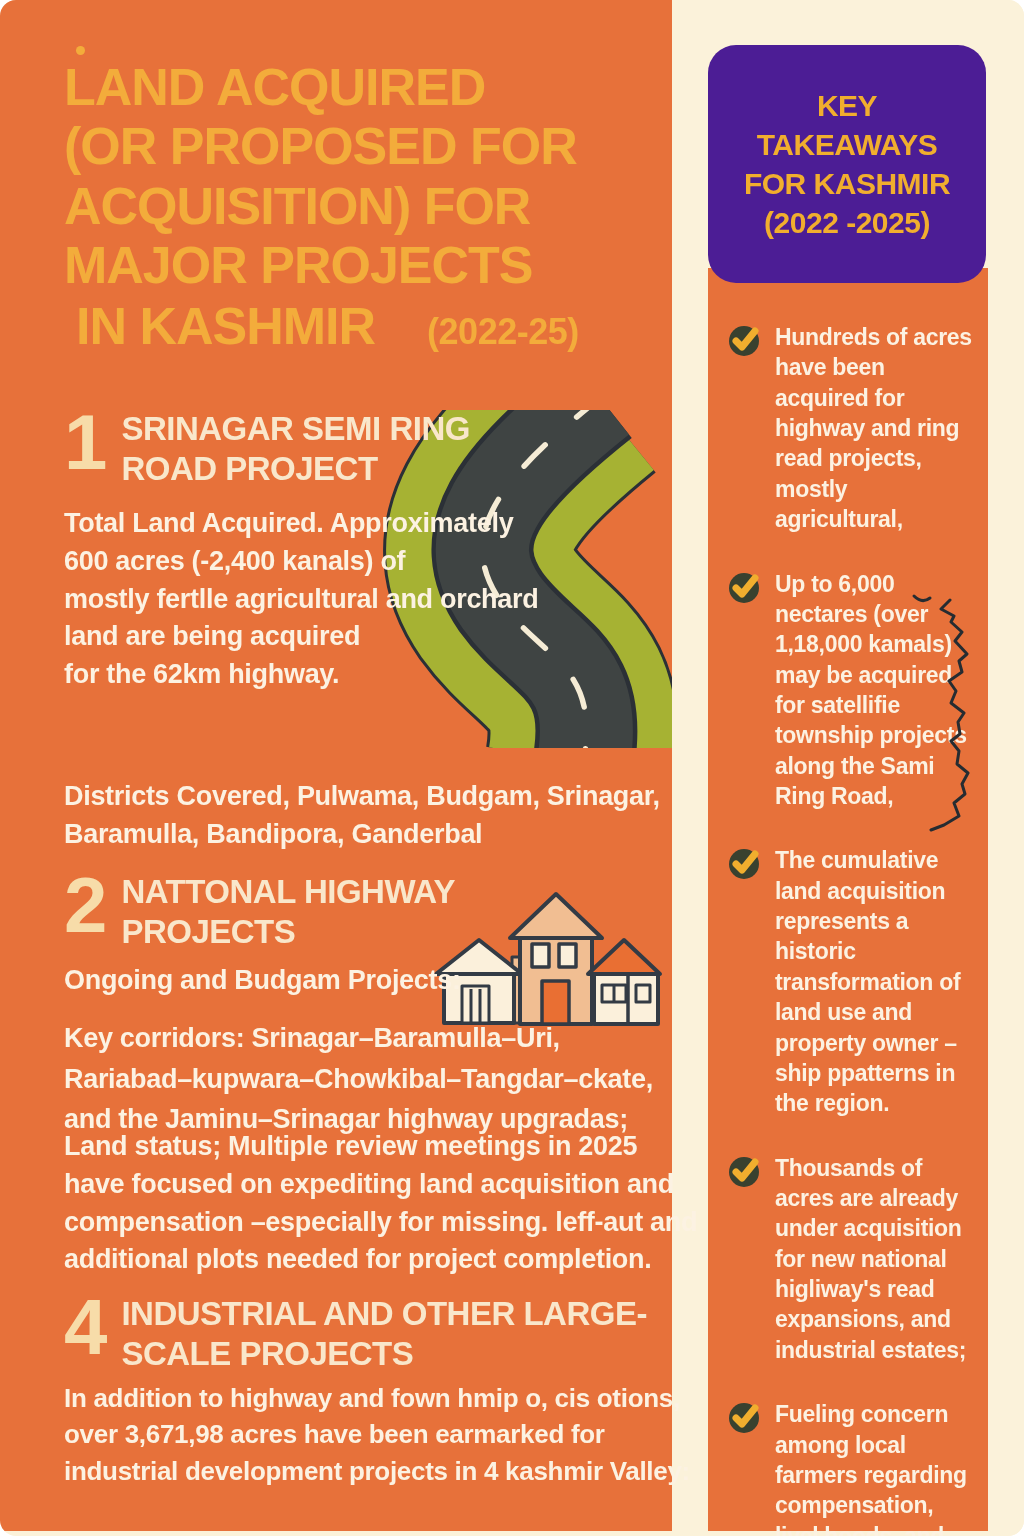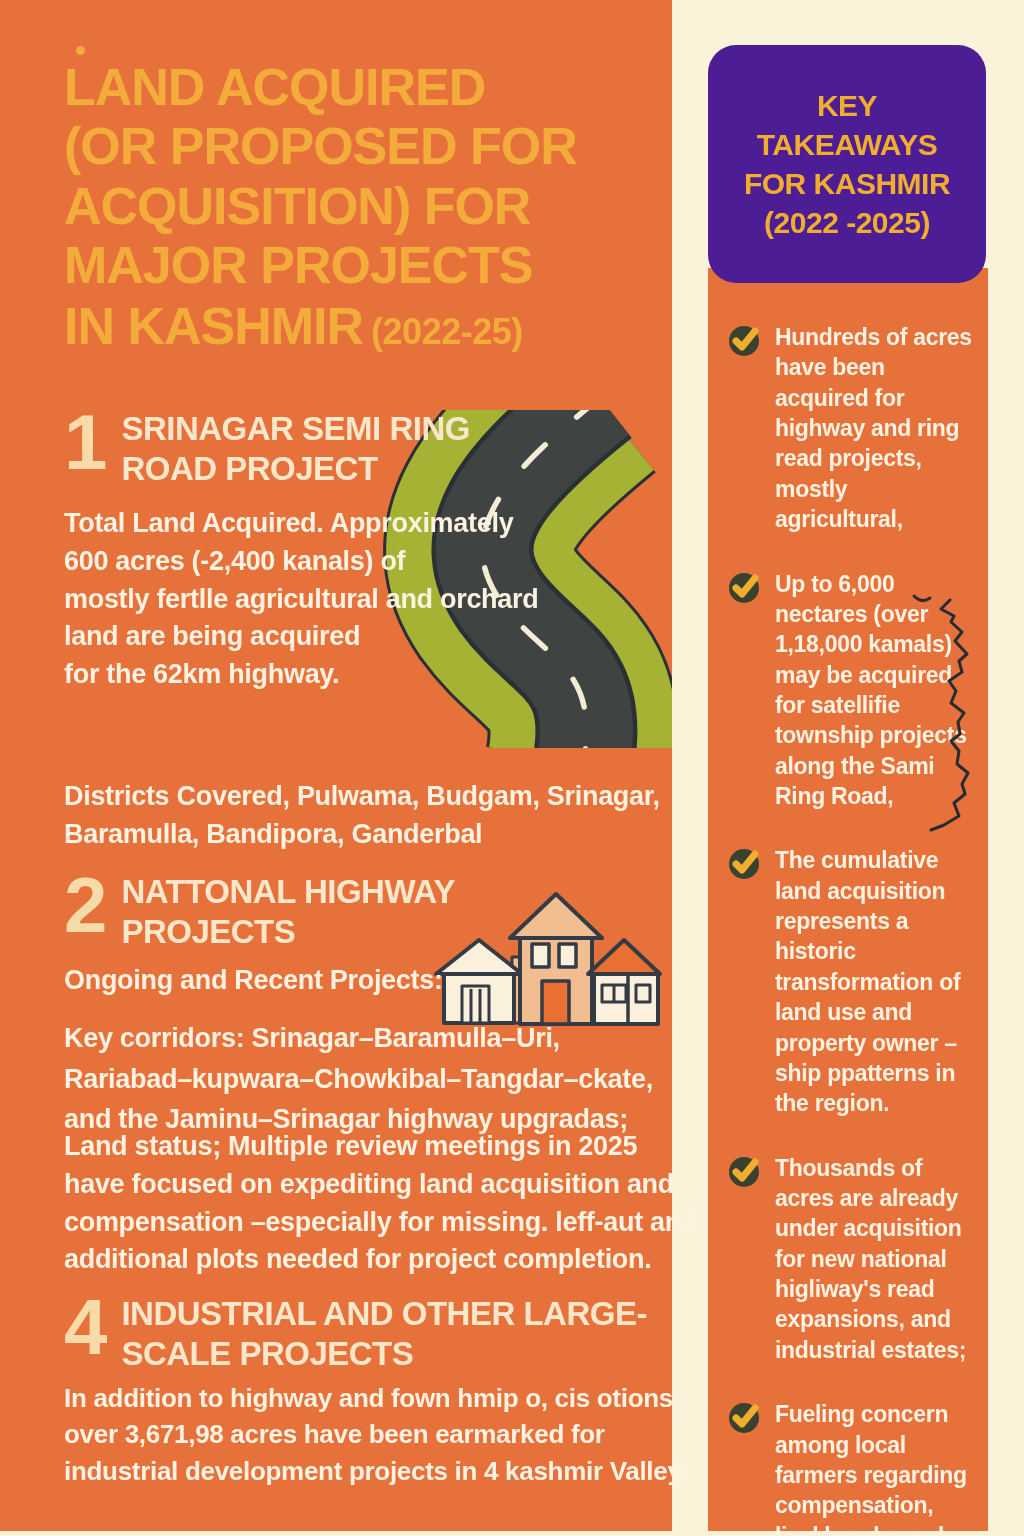--- a/index.html
+++ b/index.html
@@ -3,37 +3,38 @@
 <meta charset="utf-8">
 <style>
   html,body{margin:0;padding:0;}
   .page{
     position:relative;
     width:1024px;height:1536px;
     background:#FBF2DA;
     overflow:hidden;
     font-family:"Liberation Sans","DejaVu Sans",sans-serif;
     font-weight:700;
+    border-radius:16px;
   }
   .main-panel{
     position:absolute;left:0;top:0;width:672px;height:1531px;
     background:#E7713A;
   }
   .side-strip{position:absolute;right:0;top:0;width:36px;height:1536px;background:#FBF2DA;}
 
   
   .title-dot{position:absolute;left:76px;top:46px;width:9px;height:9px;border-radius:50%;background:#F3AC3B;}
   .title{
     position:absolute;left:64px;top:58px;width:600px;
     color:#F3AC3B;font-size:52px;line-height:1.14;letter-spacing:-1px;
     white-space:pre-line;
   }
-  .title-line5{position:absolute;left:64px;top:296px;display:flex;align-items:baseline;color:#F3AC3B;letter-spacing:-1px;}
+  .title-line5{position:absolute;left:76px;top:296px;display:flex;align-items:baseline;color:#F3AC3B;letter-spacing:-1px;gap:36px;}
   .title-line5 .big{font-size:52px;}
-  .title-line5 .suffix{font-size:36px;margin-left:8px;letter-spacing:-0.5px;}
+  .title-line5 .suffix{font-size:36px;margin-left:16px;letter-spacing:-0.5px;}
 
   
   .sec-head{position:absolute;display:flex;align-items:flex-start;}
   .sec-num{color:#F7DCA9;font-size:78px;line-height:0.95;letter-spacing:-2px;margin-right:16px;}
   .sec-title{color:#F9E7CB;font-size:33px;line-height:1.2;letter-spacing:-0.5px;white-space:pre-line;padding-top:4px;}
   .para{
     position:absolute;color:#FCF2E2;font-size:27px;line-height:1.4;
     letter-spacing:-0.3px;white-space:pre-line;
   }
 
@@ -124,21 +125,21 @@
       <line x1="182" y1="103" x2="182" y2="120" stroke-width="3"></line>
       <rect x="204" y="103" width="14" height="17" fill="#FBF0DB" stroke-width="3"></rect>
     </g>
   </svg>
 
   <div class="sec-head" style="left:64px;top:868px;">
     <div class="sec-num">2</div>
     <div class="sec-title">NATTONAL HIGHWAY
 PROJECTS</div>
   </div>
-  <div class="para" style="left:64px;top:962px;">Ongoing and Recent Projects:</div>
+  <div class="para" style="left:64px;top:962px;">Ongoing and Budgam Projects:</div>
   <div class="para" style="left:64px;top:1018px;line-height:1.5;">Key corridors: Srinagar–Baramulla–Uri,
 Rariabad–kupwara–Chowkibal–Tangdar–ckate,
 and the Jaminu–Srinagar highway upgradas;</div>
   <div class="para" style="left:64px;top:1128px;">Land status; Multiple review meetings in 2025
 have focused on expediting land acquisition and
 compensation –especially  for missing. leff-aut and
 additional plots needed for project completion.</div>
 
   <div class="sec-head" style="left:64px;top:1290px;">
     <div class="sec-num">4</div>

